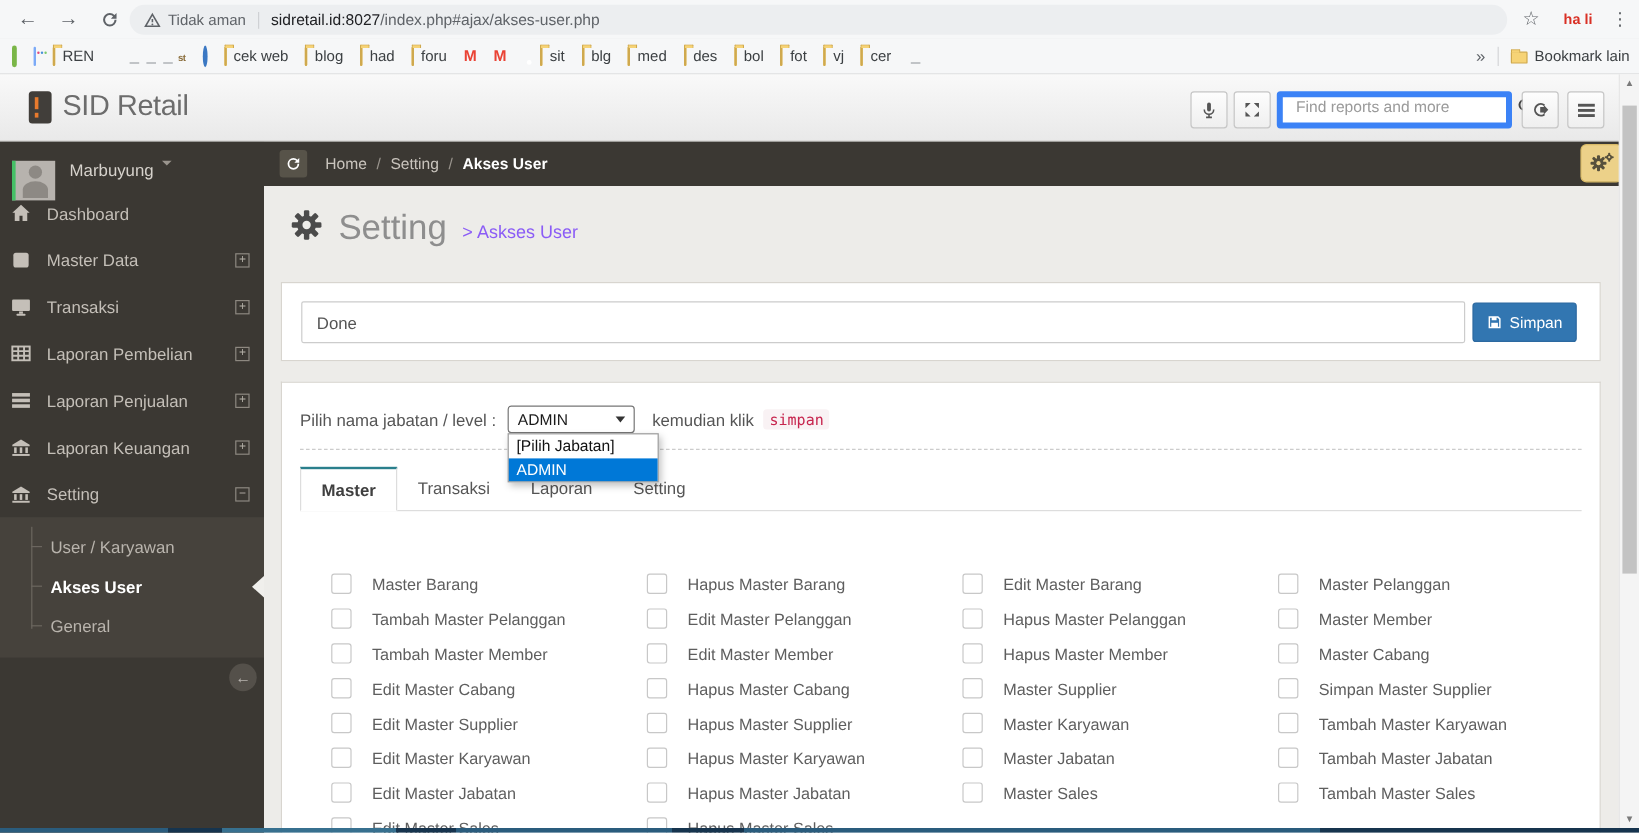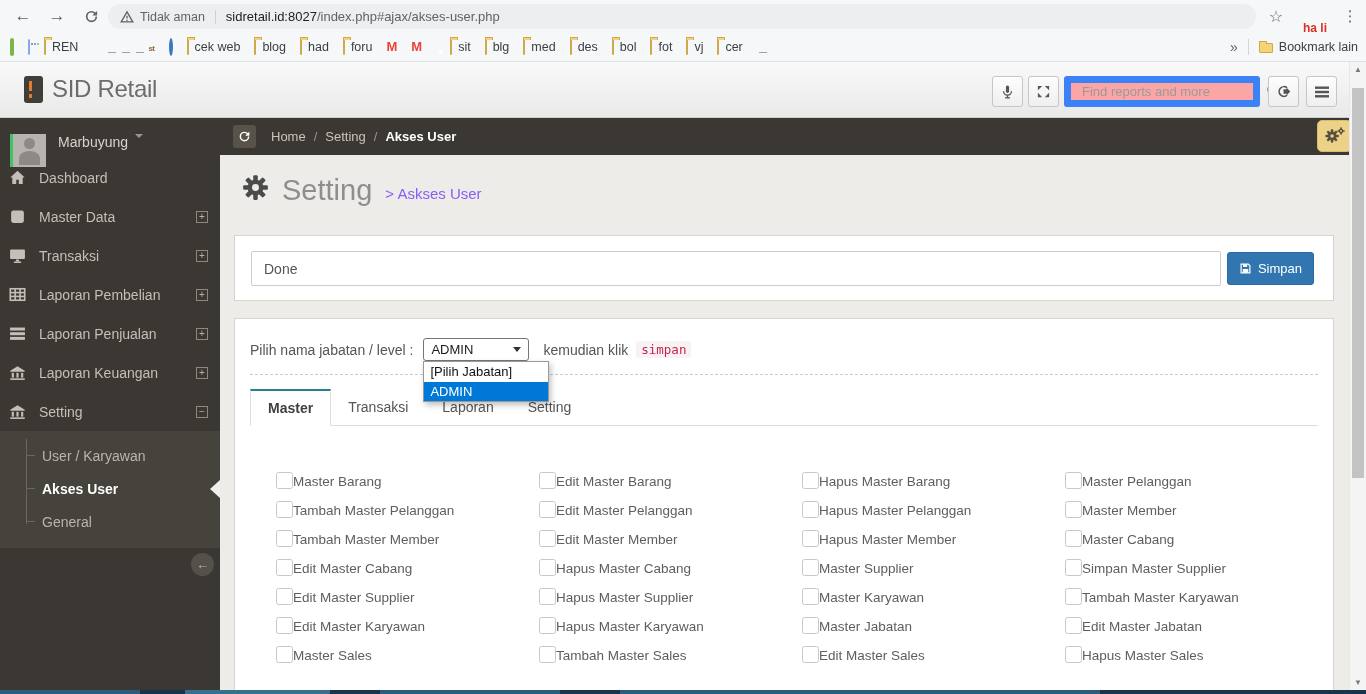--- a/index.html
+++ b/index.html
@@ -8,21 +8,21 @@
 
   
   .btoolbar{position:absolute;top:0;left:0;right:0;height:32px;background:#f6f7f8}
   .nav-ico{position:absolute;top:0;height:32px;width:30px;display:flex;align-items:center;justify-content:center;color:#5f6368;font-size:17px}
   .omnibox{position:absolute;left:108px;top:4px;height:25px;width:1148px;background:#eceef0;border-radius:13px;display:flex;align-items:center;padding:0 12px;color:#5f6368}
   .omni-div{width:1px;height:14px;background:#cfd1d4;margin:0 10px}
   .omni-sec{font-size:12.5px;margin-left:6px}
   .omni-host{font-size:13px;color:#202124}
   .omni-path{font-size:13px;color:#5f6368}
   .star{position:absolute;left:1260px;top:0;width:32px;height:32px;display:flex;align-items:center;justify-content:center;color:#5f6368;font-size:16px}
-  .profile{position:absolute;left:1294px;top:12px;width:42px;height:32px;display:flex;align-items:center;justify-content:center;color:#d93025;font-weight:bold;font-size:12px}
+  .profile{position:absolute;left:1294px;top:0;width:42px;height:32px;display:flex;align-items:center;justify-content:center;color:#d93025;font-weight:bold;font-size:12px}
   .dots{position:absolute;left:1338px;top:0;width:24px;height:32px;display:flex;align-items:center;justify-content:center;color:#5f6368;font-size:15px}
 
   
   .bookmarks{position:absolute;top:32px;left:0;right:0;height:30px;background:#f6f7f8;border-bottom:1px solid #dfe0e2;display:flex;align-items:center;padding-left:10px}
   .bm{display:inline-flex;align-items:center;gap:6px;margin-right:14px;font-size:12.5px;color:#3c4043;white-space:nowrap}
   .bm-right{position:absolute;right:8px;top:0;height:30px;display:flex;align-items:center;gap:10px;color:#5f6368}
   .bm-divider{width:1px;height:16px;background:#d4d5d7}
   .fav-folder{width:14px;height:10px;background:#f6d376;border:1px solid #cfa94e;border-radius:1px;position:relative;margin-top:2px}
   .fav-folder::before{content:"";position:absolute;top:-3px;left:-1px;width:6px;height:2px;background:#f6d376;border:1px solid #cfa94e;border-bottom:none;border-radius:1px 1px 0 0}
   .fav-globe{width:12px;height:12px;border-radius:50%;background:#4a4d52;position:relative}
@@ -38,21 +38,21 @@
   .fav-maps::before{content:"";position:absolute;left:3px;top:3px;width:4px;height:4px;background:#fff;border-radius:50%}
 
   
   .app-header{position:absolute;top:62px;left:0;right:0;height:56px;background:linear-gradient(#f9f9f9,#e9e9e9);border-bottom:1px solid #cfcfcf}
   .brand{position:absolute;left:24px;top:75px;display:flex;align-items:center;gap:9px}
   .brand-mark{width:19px;height:27px;background:#413e3a;border-radius:3px;position:relative}
   .brand-mark::before{content:"";position:absolute;left:5px;top:5px;width:3px;height:10px;background:#e87a2d}
   .brand-mark::after{content:"";position:absolute;left:5px;top:18px;width:3px;height:4px;background:#e87a2d}
   .brand-text{font-size:24px;color:#6c6c6c;letter-spacing:-0.3px}
   .hbtn{position:absolute;top:76px;width:31px;height:31px;background:linear-gradient(#fdfdfd,#efefef);border:1px solid #c6c6c6;border-radius:3px;display:flex;align-items:center;justify-content:center;color:#555}
-  .hsearch{position:absolute;left:1064px;top:76px;width:196px;height:31px;background:#fca5a5;border:7px solid #3b82f6;border-radius:3px;display:flex;align-items:center}
+  .hsearch{position:absolute;left:1064px;top:76px;width:196px;height:31px;background:#ffffff;border:5px solid #3b82f6;border-radius:3px;display:flex;align-items:flex-start}
   .hsearch input{border:none;outline:none;flex:1;padding:0 8px 0 11px;font-size:13px;color:#555;font-family:"Liberation Sans",sans-serif;background:transparent}
   .hsearch input::placeholder{color:#9a9a9a}
   .hsearch .mag{margin-right:8px;color:#444}
 
   
   .sidebar{position:absolute;top:118px;left:0;width:220px;bottom:0;background:#3b3833;color:#c4bfb8}
   .user-panel{height:38px;display:flex;align-items:flex-start;padding:16px 10px;}
   .avatar-wrap{width:36px;height:33px;border-left:3px solid #45c066;background:#b7b3ae;position:relative;overflow:hidden}
   .avatar-wrap::before{content:"";position:absolute;left:11px;top:4px;width:11px;height:11px;border-radius:50%;background:#8d8984}
   .avatar-wrap::after{content:"";position:absolute;left:6px;top:17px;width:21px;height:14px;border-radius:50% 50% 0 0;background:#8d8984}
@@ -100,21 +100,21 @@
   .opt.selected{background:#0078d7;color:#fff}
   .hint{margin-left:14px;display:flex;align-items:center;gap:8px}
   .code{font-family:"DejaVu Sans Mono",monospace;font-size:12.5px;color:#c7254e;background:#f9f2f4;padding:1px 5px;border-radius:3px}
 
   .dashed{position:absolute;top:55px;left:15px;right:15px;border-top:1px dashed #ccc}
   .tabs{position:absolute;top:70px;left:15px;right:15px;display:flex;border-bottom:1px solid #ddd;height:37px}
   .tab{padding:0 17px;display:flex;align-items:center;font-size:14px;color:#555}
   .tab.active{background:#fff;border:1px solid #ddd;border-bottom:1px solid #fff;border-top:2px solid #2a7f8c;font-weight:bold;color:#404040;margin-bottom:-1px}
 
   .grid{position:absolute;top:147px;left:41px;display:grid;grid-template-columns:repeat(4,263px);grid-auto-rows:29px}
-  .perm{display:flex;align-items:center;gap:0}
+  .perm{display:flex;align-items:flex-end;gap:17px}
   .cb{width:17px;height:17px;border:1px solid #c8c8c8;border-radius:2.5px;background:#fff;flex:none}
   .perm-label{font-size:13.5px;color:#5e5e5e;padding-top:1px}
 
   
   .scrollbar{position:absolute;right:0;top:62px;bottom:0;width:17px;background:#f4f4f4;border-left:1px solid #e7e7e7;z-index:60}
   .sb-arrow{position:absolute;left:0;width:16px;text-align:center;color:#7a7a7a;font-size:8px}
   .sb-thumb{position:absolute;left:2px;top:26px;width:12px;height:390px;background:#c3c3c3}
   .taskbar-edge{position:absolute;left:0;right:0;bottom:0;height:4px;z-index:70;background:linear-gradient(90deg,#2a5c7d 0,#2a5c7d 140px,#16344e 140px,#16344e 185px,#37708f 185px,#37708f 330px,#16344e 330px,#16344e 380px,#2a5c7d 380px,#2a5c7d 560px,#16344e 560px,#16344e 620px,#2a5c7d 620px,#2a5c7d 1100px,#16344e 1100px)}
 </style>
 </head>
@@ -477,28 +477,28 @@
         <div class="tab">Laporan</div>
         <div class="tab">Setting</div>
       </div>
     <div class="grid" id="perm-grid">
         <div class="perm">
       <span class="cb"></span>
       <span class="perm-label">Master Barang</span>
     </div>
         <div class="perm">
       <span class="cb"></span>
+      <span class="perm-label">Hapus Master Barang</span>
+    </div>
+        <div class="perm">
+      <span class="cb"></span>
       <span class="perm-label">Edit Master Barang</span>
     </div>
         <div class="perm">
       <span class="cb"></span>
-      <span class="perm-label">Hapus Master Barang</span>
-    </div>
-        <div class="perm">
-      <span class="cb"></span>
       <span class="perm-label">Master Pelanggan</span>
     </div>
         <div class="perm">
       <span class="cb"></span>
       <span class="perm-label">Tambah Master Pelanggan</span>
     </div>
         <div class="perm">
       <span class="cb"></span>
       <span class="perm-label">Edit Master Pelanggan</span>
     </div>
@@ -565,21 +565,29 @@
         <div class="perm">
       <span class="cb"></span>
       <span class="perm-label">Hapus Master Karyawan</span>
     </div>
         <div class="perm">
       <span class="cb"></span>
       <span class="perm-label">Master Jabatan</span>
     </div>
         <div class="perm">
       <span class="cb"></span>
+      <span class="perm-label">Tambah Master Jabatan</span>
+    </div>
+        <div class="perm">
+      <span class="cb"></span>
       <span class="perm-label">Edit Master Jabatan</span>
+    </div>
+        <div class="perm">
+      <span class="cb"></span>
+      <span class="perm-label">Hapus Master Jabatan</span>
     </div>
         <div class="perm">
       <span class="cb"></span>
       <span class="perm-label">Master Sales</span>
     </div>
         <div class="perm">
       <span class="cb"></span>
       <span class="perm-label">Tambah Master Sales</span>
     </div>
         <div class="perm">

